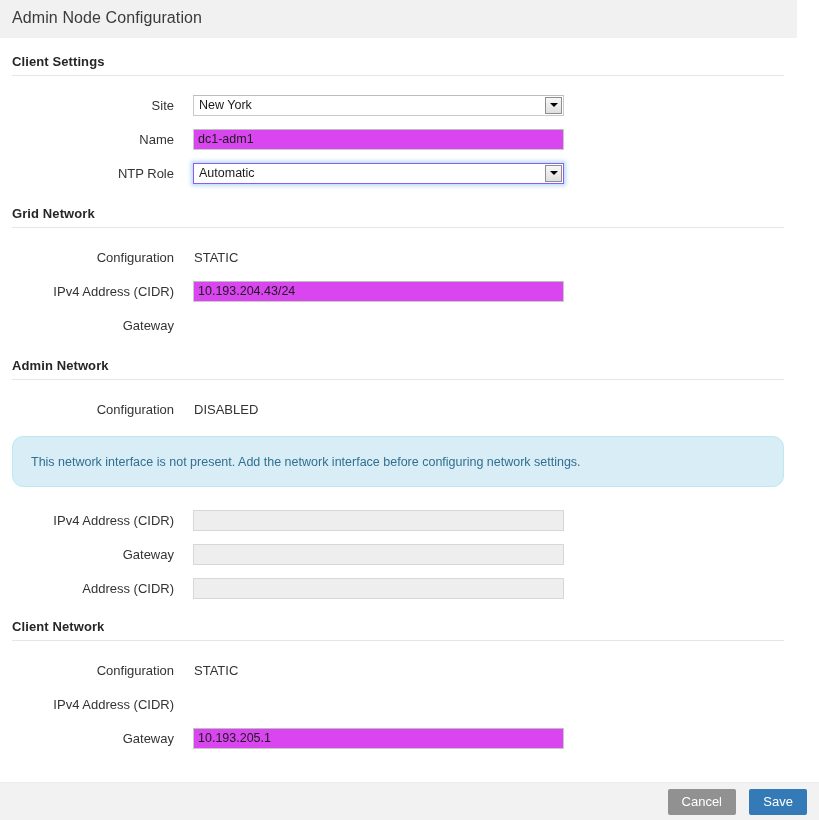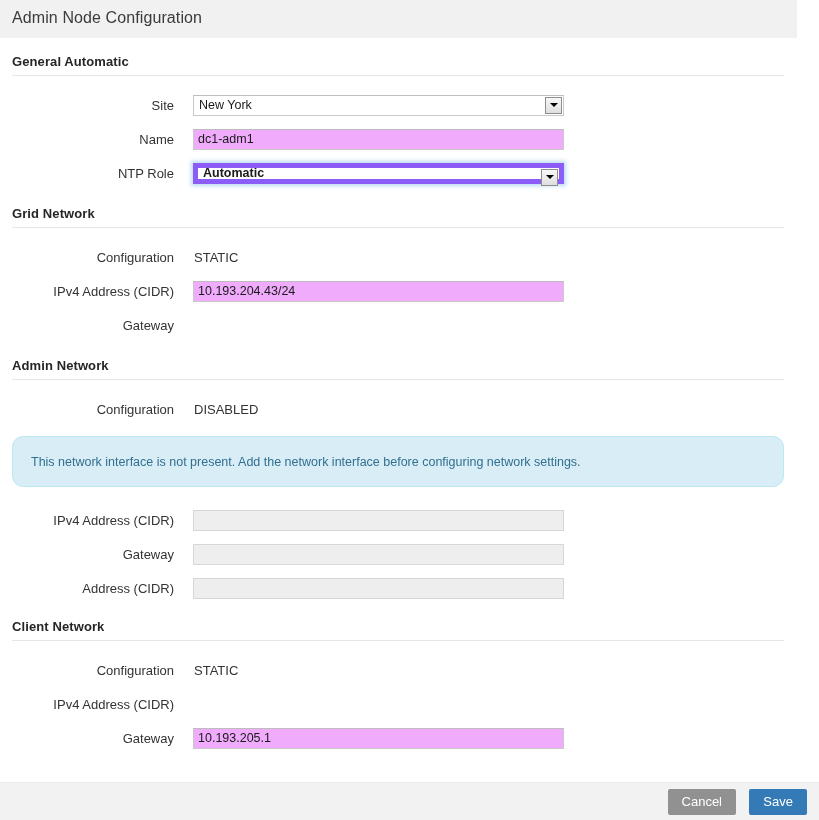--- a/index.html
+++ b/index.html
@@ -82,21 +82,21 @@
   
   .ctl-wrap { position: relative; }
 
   input.txt {
     width: 371px;
     height: 21px;
     padding: 1px 4px 2px 4px;
     font-family: "Liberation Sans", sans-serif;
     font-size: 12.5px;
     color: #1a1a1a;
-    background: #f0abfc;
+    background: #d946ef;
     border: 1px solid #c9c9c9;
     border-top-color: #bdbdbd;
     border-radius: 0;
     outline: none;
     line-height: 19px;
   }
   input.txt[disabled] {
     background: #eeeeee;
     border: 1px solid #d7d7d7;
     color: #666666;
@@ -131,23 +131,22 @@
     align-items: center;
     justify-content: center;
   }
   .sel .arrow {
     width: 0; height: 0;
     border-left: 4px solid transparent;
     border-right: 4px solid transparent;
     border-top: 4px solid #000000;
   }
   .sel.focused {
-    border: 5px solid #8b5cf6;
+    border: 1px solid #8b5cf6;
     box-shadow: 0 0 4px 2px rgba(102,175,233,0.45);
-    font-weight: bold;
   }
 
   
   .banner {
     margin: 10px 0 0 12px;
     width: 772px;
     height: 51px;
     background: #d9edf7;
     border: 1px solid #bce8f1;
     border-radius: 11px;
@@ -196,21 +195,21 @@
 <div id="page">
 
   <div class="titlebar">
     <div class="title">Admin Node Configuration</div>
   </div>
 
   <div class="content">
 
     <div class="sp-16"></div>
     <div class="section">
-      <div class="section-head">General Automatic</div>
+      <div class="section-head">Client Settings</div>
       <div class="rows">
         <div class="sp-6"></div>
 
         <div class="frow">
           <div class="flabel">Site</div>
           <div class="ctl-wrap">
             <div class="sel">
               <span class="sel-text">New York</span>
               <span class="sel-btn">
                 <span class="arrow"></span>

